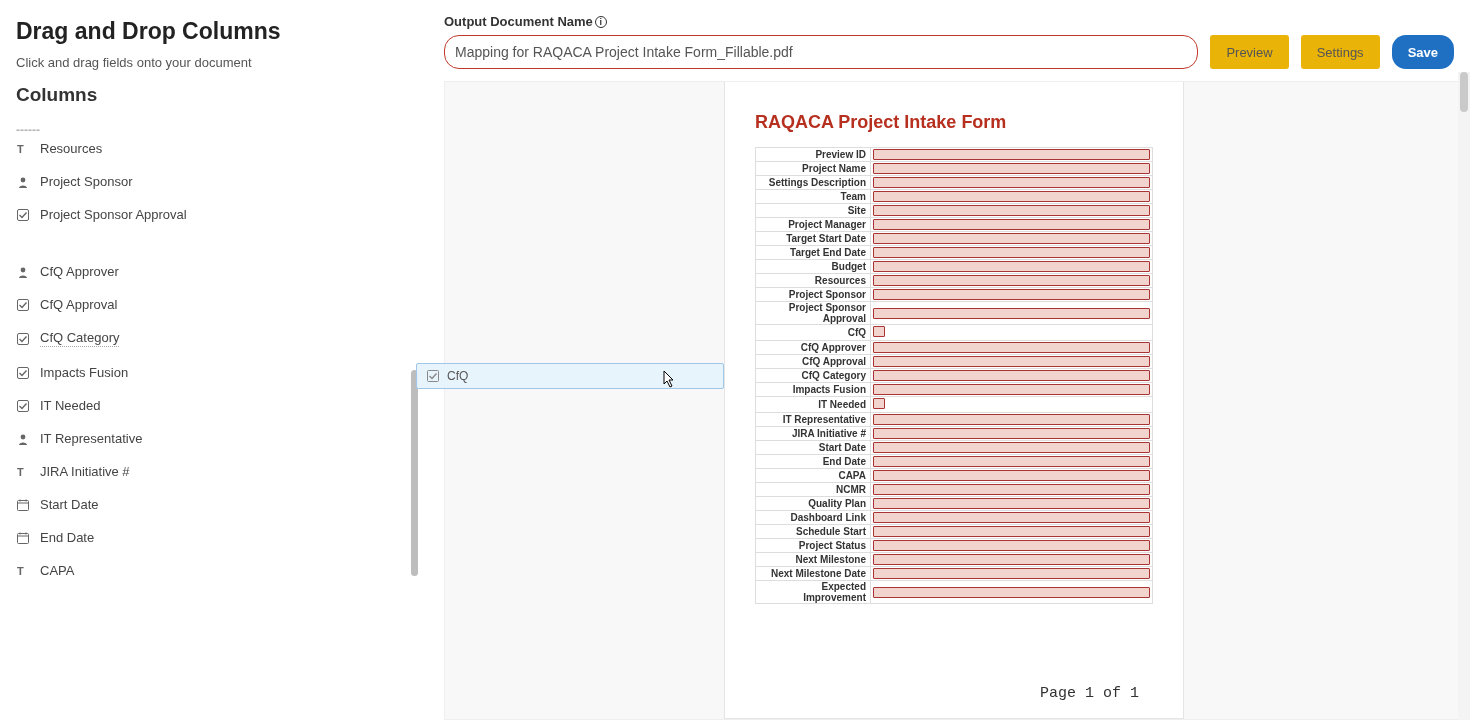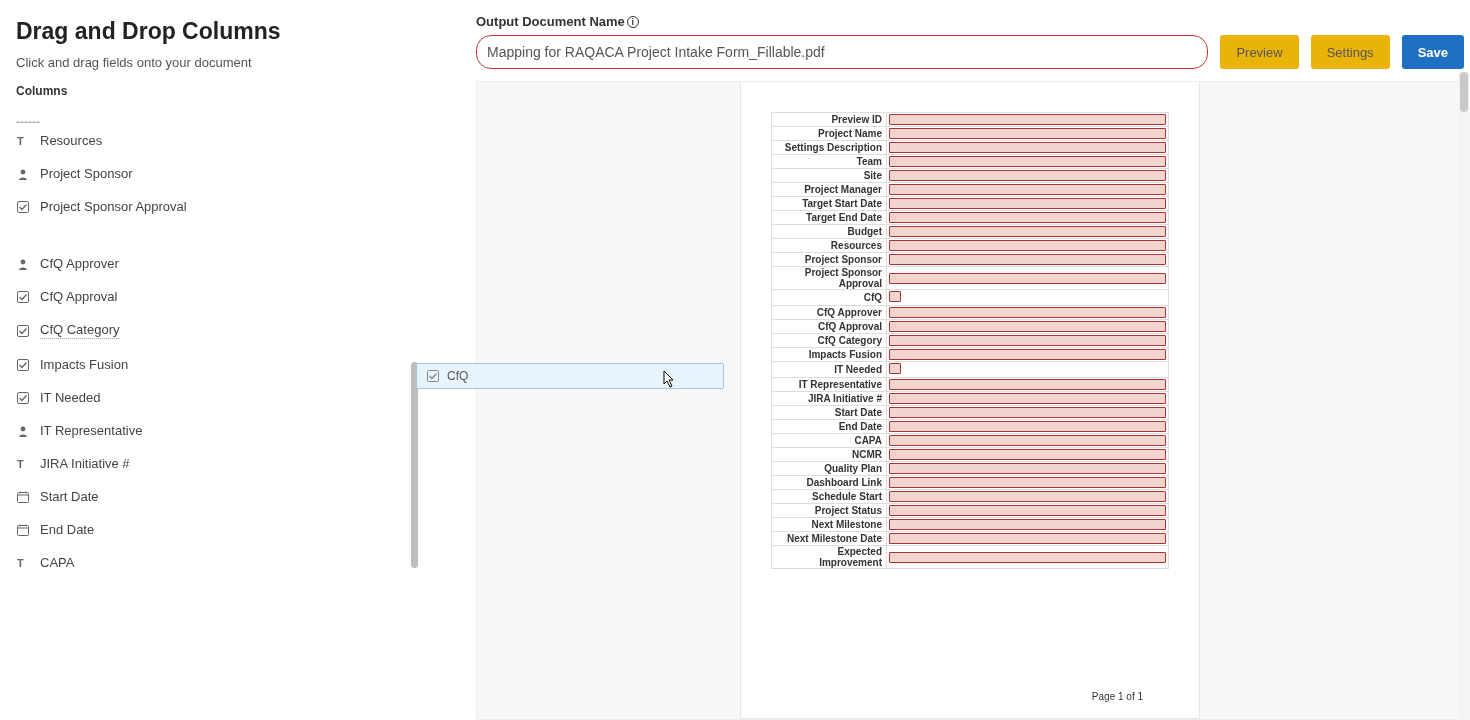--- a/index.html
+++ b/index.html
@@ -1,52 +1,52 @@
 <!DOCTYPE html>
 <html><head>
 <meta charset="utf-8">
 <style>
   * { box-sizing: border-box; margin: 0; padding: 0; }
   html, body { width: 1470px; height: 720px; font-family: Arial, Helvetica, sans-serif; background: #fff; color: #333; overflow: hidden; }
-  .app { display: flex; width: 100%; height: 100%; gap: 32px; }
+  .app { display: flex; width: 100%; height: 100%; }
 
   
   .sidebar { width: 438px; position: relative; padding: 18px 16px; }
   .sidebar h1 { font-size: 23px; font-weight: 700; color: #222; }
   .sidebar .subtitle { font-size: 13px; color: #555; margin-top: 10px; }
-  .sidebar .columns-heading { font-size: 12px; font-weight: 700; margin-top: 14px; color: #333; }
+  .sidebar .columns-heading { font-size: 19px; font-weight: 700; margin-top: 14px; color: #333; }
   .col-list { margin-top: 8px; height: 540px; overflow: hidden; position: relative; }
   .col-item { display: flex; align-items: center; gap: 10px; padding: 9px 0; font-size: 13px; color: #444; cursor: grab; }
   .col-item.spacer { height: 24px; padding: 0; }
   .col-item.partial { height: 14px; overflow: hidden; align-items: flex-start; opacity: .4; font-weight:700; font-size:12px; }
   .col-item .icon { width: 14px; height: 14px; display: inline-flex; align-items: center; justify-content: center; color: #666; }
   .col-item .dotted { border-bottom: 1px dotted #aaa; padding-bottom: 1px; }
   .col-scroll-thumb { position: absolute; right: 4px; top: 256px; width: 7px; height: 206px; background: #bdbdbd; border-radius: 4px; }
 
   
   .main { flex: 1; display: flex; flex-direction: column; position: relative; }
-  .top { padding: 14px 6px 2px 6px; display: flex; align-items: flex-end; gap: 12px; }
+  .top { padding: 14px 16px 2px 6px; display: flex; align-items: flex-end; gap: 12px; }
   .left-top { flex: 1; }
   .odn-label { font-size: 13px; font-weight: 700; color: #333; display: flex; align-items: center; gap: 2px; }
   .info-icon { display:inline-flex; width:12px; height:12px; border:1.5px solid #333; border-radius:50%; font-size:9px; align-items:center; justify-content:center; font-weight:700; }
   .odn-input { margin-top: 6px; width: 100%; height: 34px; border: 1px solid #c0392b; border-radius: 15px; padding: 0 10px; font-size: 14px; color: #555; outline: none; }
   .btn { height: 34px; padding: 0 16px; border-radius: 3px; font-size: 13px; cursor: pointer; border: none; }
   .btn.ghost { background: #eab308; color: #555; }
-  .btn.primary { background: #1f6fc2; color: #fff; font-weight: 600; }
+  .btn.primary { background: #1f6fc2; color: #fff; font-weight: 600; border-radius: 14px; }
 
   .workspace { flex: 1; background: #f8f8f8; border: 1px solid #eee; margin: 10px 6px 0 6px; position: relative; display: flex; justify-content: center; overflow: hidden; }
   .page { width: 460px; background: #fff; margin: 0; border: 1px solid #e5e5e5; border-top: none; padding: 30px 30px 20px 30px; position: relative; }
   .form-title { font-size: 18px; font-weight: 700; color: #b7301f; margin-bottom: 14px; }
   table.form { width: 100%; border-collapse: collapse; }
   table.form td { border: 1px solid #ddd; font-size: 10px; padding: 0; height: 14px; vertical-align: middle; }
   table.form td.label { width: 115px; text-align: right; padding-right: 4px; font-weight: 700; color: #333; }
   table.form td.field { padding: 1px 2px; }
   .fieldbox { height: 11px; background: #f2d4cf; border: 1px solid #a33; border-radius: 1px; }
   .fieldbox.check { width: 12px; height: 11px; display:inline-block; }
-  .page-num { position: absolute; right: 56px; bottom: 16px; font-size: 10px; color: #333; }
+  .page-num { position: absolute; right: 44px; bottom: 16px; font-size: 15px; color: #333; font-family: Liberation Mono, monospace; }
 
   
   .page-scroll { position: absolute; right: 0; top: 72px; bottom: 0; width: 12px; background: #f4f4f4; }
   .page-scroll-thumb { position: absolute; top: 0; left: 2px; width: 8px; height: 40px; background: #c9c9c9; border-radius: 4px; }
 
   
   .drag-ghost {
     position: absolute;
     left: 416px; top: 363px;
     width: 308px; height: 26px;
@@ -218,20 +218,21 @@
         </div>
         <input class="odn-input" value="Mapping for RAQACA Project Intake Form_Fillable.pdf" style="">
       </div>
       <button class="btn ghost">Preview</button>
       <button class="btn ghost">Settings</button>
       <button class="btn primary">Save</button>
     </div>
 
     <div class="workspace">
       <div class="page">
+        <div class="form-title">RAQACA Project Intake Form</div>
         <table class="form">
           <tbody id="form-rows">
               <tr>
                 <td class="label">Preview ID</td>
                 <td class="field">
                   <div class="fieldbox"></div>
                 </td>
               </tr>
               <tr>
                 <td class="label">Project Name</td>

